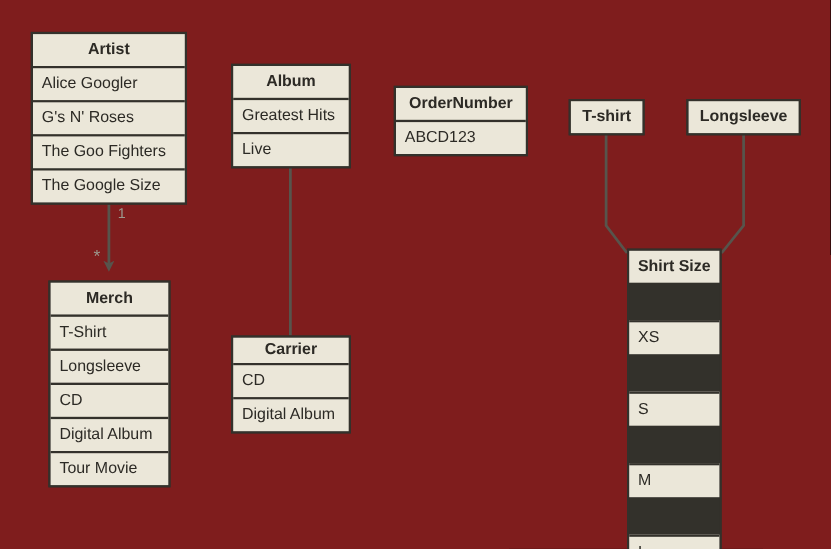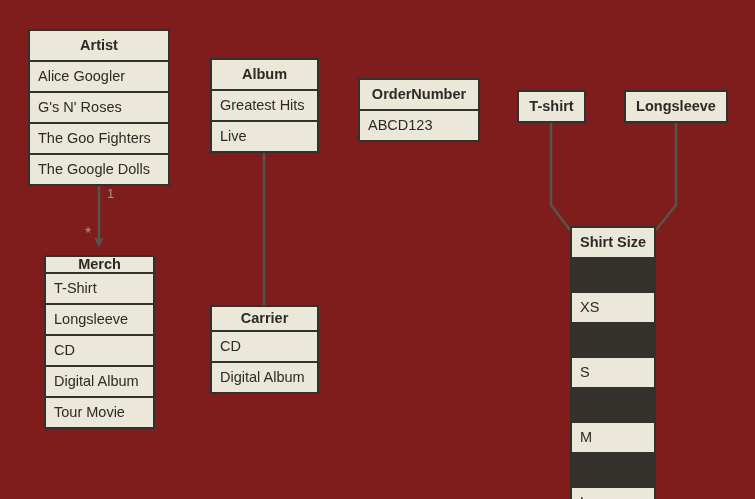--- a/index.html
+++ b/index.html
@@ -89,21 +89,21 @@
     <g>
       <polyline points="676,120 676,205 656,230" fill="none" stroke="#57544c" stroke-width="2.5"></polyline>
     </g>
   </svg>
 
   <div class="node" style="left:28px; top:29px; width:142px;">
     <div class="cell header" style="height:29px;">Artist</div>
     <div class="cell" style="height:31px;">Alice Googler</div>
     <div class="cell" style="height:31px;">G's N' Roses</div>
     <div class="cell" style="height:31px;">The Goo Fighters</div>
-    <div class="cell" style="height:31px;">The Google Dolls</div>
+    <div class="cell" style="height:31px;">The Google Size</div>
   </div>
 
   <div class="node" style="left:210px; top:58px; width:109px;">
     <div class="cell header" style="height:29px;">Album</div>
     <div class="cell" style="height:31px;">Greatest Hits</div>
     <div class="cell" style="height:31px;">Live</div>
   </div>
 
   <div class="node" style="left:358px; top:78px; width:122px;">
     <div class="cell header" style="height:29px;">OrderNumber</div>
@@ -112,21 +112,21 @@
 
   <div class="node" style="left:517px; top:90px; width:69px;">
     <div class="cell header" style="height:29px;">T-shirt</div>
   </div>
 
   <div class="node" style="left:624px; top:90px; width:104px;">
     <div class="cell header" style="height:29px;">Longsleeve</div>
   </div>
 
   <div class="node" style="left:44px; top:255px; width:111px;">
-    <div class="cell header" style="height:15px;">Merch</div>
+    <div class="cell header" style="height:29px;">Merch</div>
     <div class="cell" style="height:31px;">T-Shirt</div>
     <div class="cell" style="height:31px;">Longsleeve</div>
     <div class="cell" style="height:31px;">CD</div>
     <div class="cell" style="height:31px;">Digital Album</div>
     <div class="cell" style="height:31px;">Tour Movie</div>
   </div>
 
   <div class="node" style="left:210px; top:305px; width:109px;">
     <div class="cell header" style="height:23px;">Carrier</div>
     <div class="cell" style="height:31px;">CD</div>

